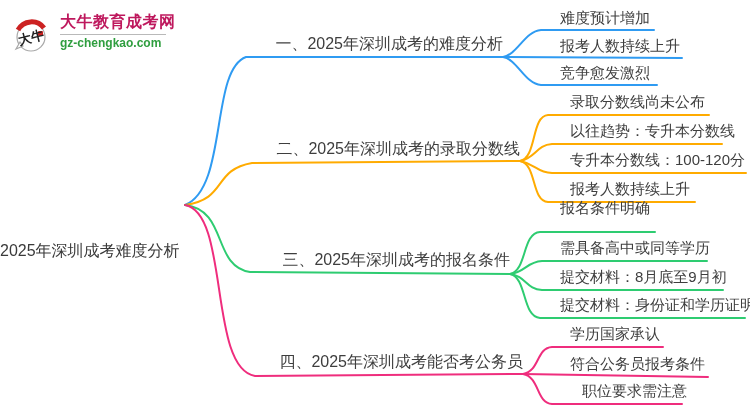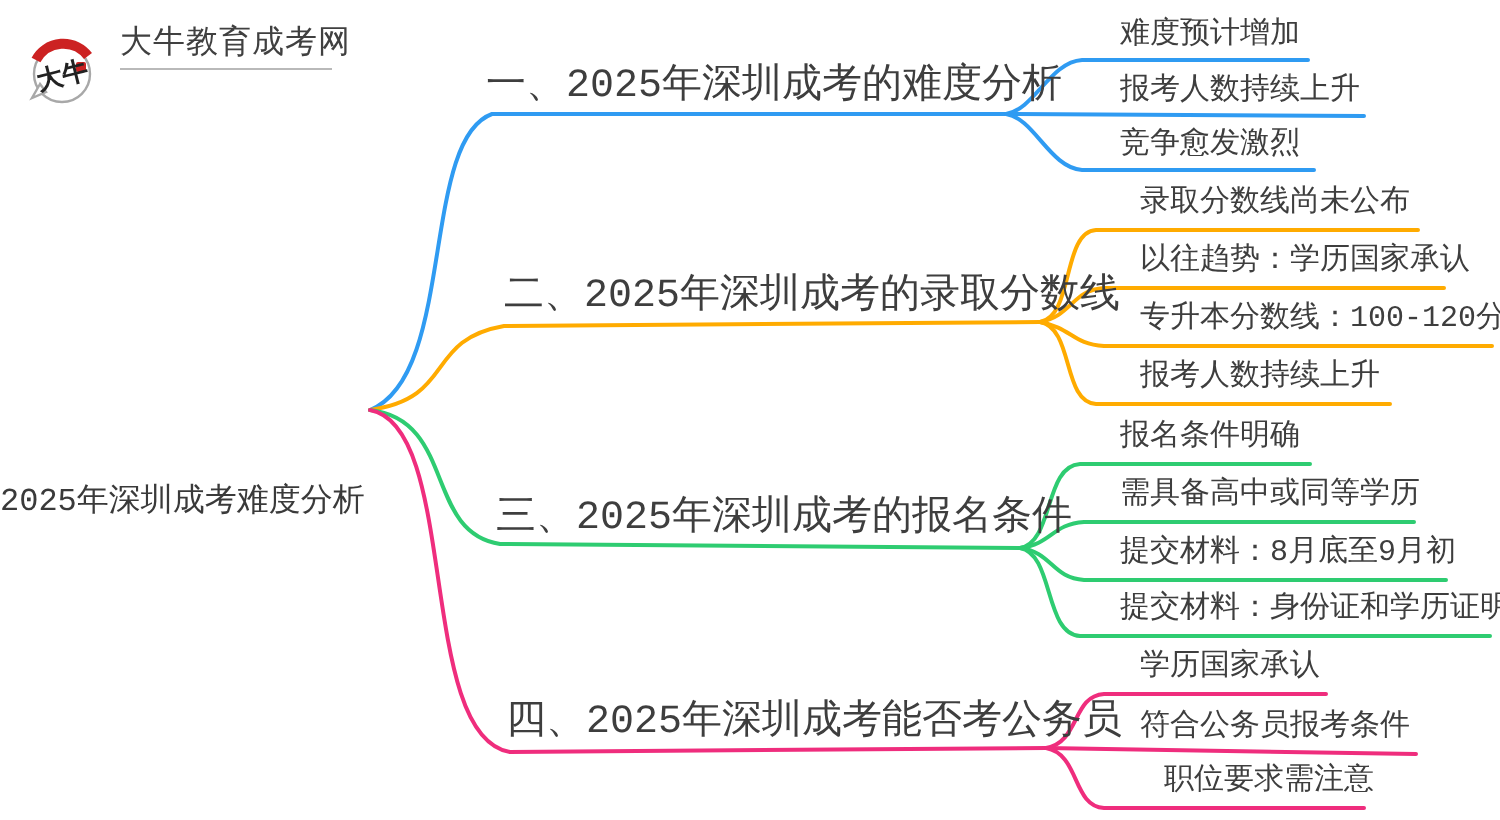--- a/index.html
+++ b/index.html
@@ -6,26 +6,26 @@
   body{
     width:750px;height:410px;position:relative;overflow:hidden;
     background:#ffffff;
     font-family:"Liberation Sans","DejaVu Sans",sans-serif;
     color:#3d3d3d;
   }
   .abs{position:absolute;}
   
   .logo{left:10px;top:12px;display:flex;align-items:flex-start;gap:8px;}
   .logo-text{display:flex;flex-direction:column;}
-  .site-name{font-size:16px;font-weight:normal;color:#404040;letter-spacing:0.5px;line-height:20px;}
+  .site-name{font-size:16px;font-weight:bold;color:#be185d;letter-spacing:0.5px;line-height:20px;}
   .logo-rule{width:106px;height:1px;background:#b9b9b9;margin:2px 0 1px 0;}
   .site-url{font-size:12px;font-weight:bold;color:#2f9e3f;line-height:14px;}
   
-  .node{position:absolute;white-space:nowrap;color:#3e3e3e;font-family:Liberation Mono, monospace;}
-  .branch-label{font-size:20px;height:20px;line-height:20px;text-align:left;}
+  .node{position:absolute;white-space:nowrap;color:#3e3e3e;}
+  .branch-label{font-size:16px;height:20px;line-height:20px;text-align:right;}
   .child-label{font-size:15px;height:20px;line-height:20px;text-align:left;}
   .root-label{font-size:16px;height:22px;line-height:22px;font-weight:400;color:#3a3a3a;margin-top:46px;}
   svg text{font-family:"Liberation Sans","DejaVu Sans",sans-serif;}
 </style>
 </head>
 <body>
 
 <svg class="abs" width="750" height="410" viewBox="0 0 750 410" style="left:0;top:0;" fill="none" stroke-linecap="round" stroke-linejoin="round">
   <g stroke-width="2" stroke="#2f9bf2">
     <path d="M185,205 C228,188 210,70 246,57 L503,57"></path>
@@ -59,39 +59,40 @@
   <svg width="42" height="48" viewBox="0 0 42 48">
     <circle cx="21" cy="25" r="14" fill="#ffffff" stroke="#a8a8a8" stroke-width="1.2"></circle>
     <path d="M10,30 L6,37 L13,34 Z" fill="#ffffff" stroke="#a8a8a8" stroke-width="1.2"></path>
     <path d="M8,18 A15.5,15.5 0 0 1 34,16" fill="none" stroke="#cc2222" stroke-width="5"></path>
     <rect x="28" y="19" width="5" height="5" rx="1" fill="#cc2222"></rect>
     <text x="21" y="30" font-size="13" font-weight="bold" fill="#222222" text-anchor="middle" transform="rotate(-14 21 25)">大牛</text>
   </svg>
   <div class="logo-text">
     <span class="site-name">大牛教育成考网</span>
     <span class="logo-rule"></span>
+    <span class="site-url">gz-chengkao.com</span>
   </div>
 </div>
 
 <div class="node root-label" style="left:0;width:180px;top:194px;">2025年深圳成考难度分析</div>
 
 <div class="node branch-label" style="left:243px;width:260px;top:34px;">一、2025年深圳成考的难度分析</div>
 <div class="node branch-label" style="left:252px;width:268px;top:139px;">二、2025年深圳成考的录取分数线</div>
 <div class="node branch-label" style="left:248px;width:262px;top:250px;">三、2025年深圳成考的报名条件</div>
 <div class="node branch-label" style="left:253px;width:270px;top:352px;">四、2025年深圳成考能否考公务员</div>
 
 <div class="node child-label" style="left:560px;top:8px;">难度预计增加</div>
 <div class="node child-label" style="left:560px;top:36px;">报考人数持续上升</div>
 <div class="node child-label" style="left:560px;top:63px;">竞争愈发激烈</div>
 
 <div class="node child-label" style="left:570px;top:92px;">录取分数线尚未公布</div>
-<div class="node child-label" style="left:570px;top:121px;">以往趋势：学历国家承认</div>
+<div class="node child-label" style="left:570px;top:121px;">以往趋势：专升本分数线</div>
 <div class="node child-label" style="left:570px;top:150px;">专升本分数线：100-120分</div>
 <div class="node child-label" style="left:570px;top:179px;">报考人数持续上升</div>
 
-<div class="node child-label" style="left:560px;top:209px;">报名条件明确</div>
+<div class="node child-label" style="left:560px;top:198px;">报名条件明确</div>
 <div class="node child-label" style="left:560px;top:238px;">需具备高中或同等学历</div>
 <div class="node child-label" style="left:560px;top:267px;">提交材料：8月底至9月初</div>
 <div class="node child-label" style="left:560px;top:295px;">提交材料：身份证和学历证明</div>
 
 <div class="node child-label" style="left:570px;top:324px;">学历国家承认</div>
 <div class="node child-label" style="left:570px;top:354px;">符合公务员报考条件</div>
 <div class="node child-label" style="left:570px;top:381px;margin-left:12px;">职位要求需注意</div>
 
 </body></html>

